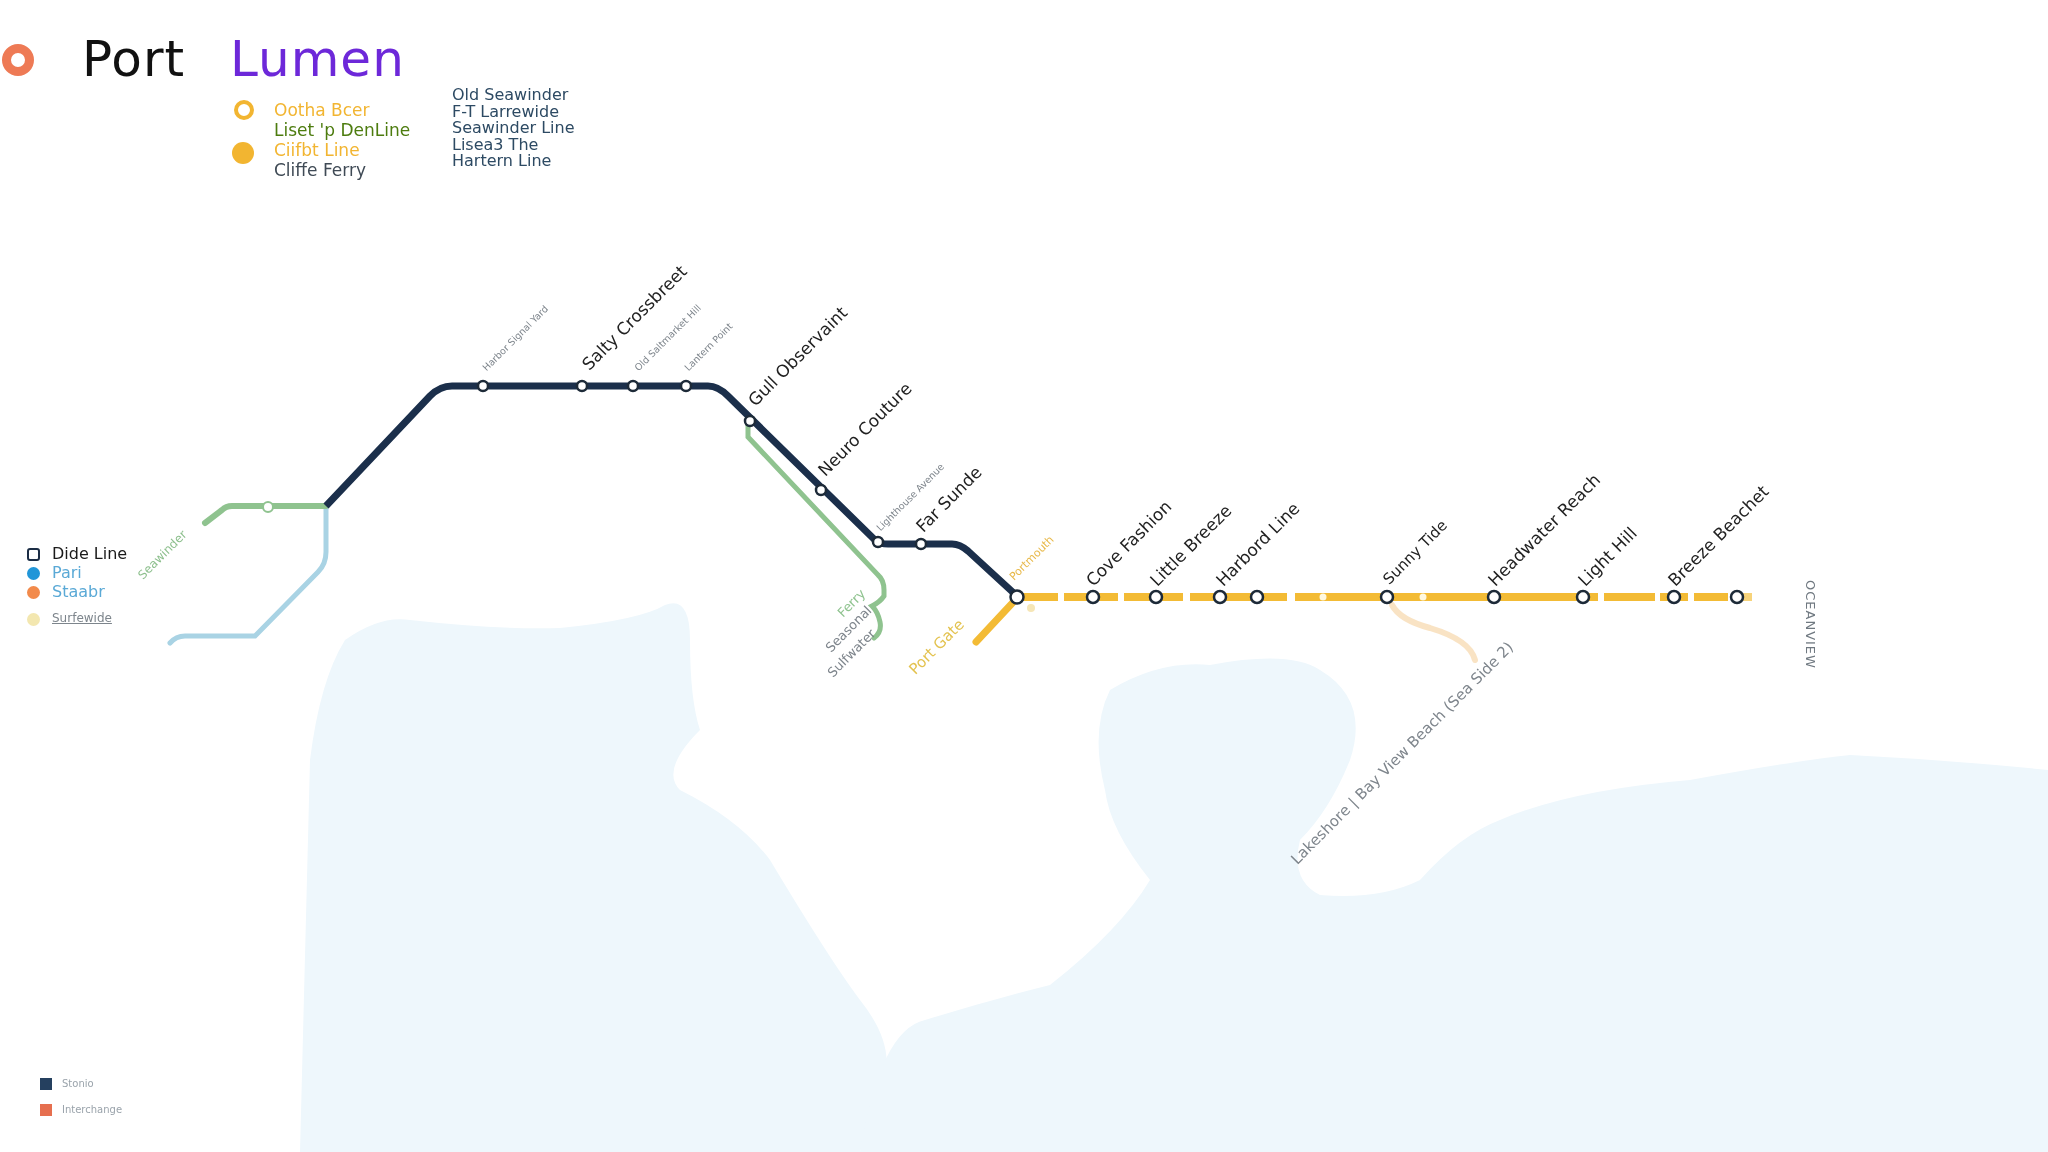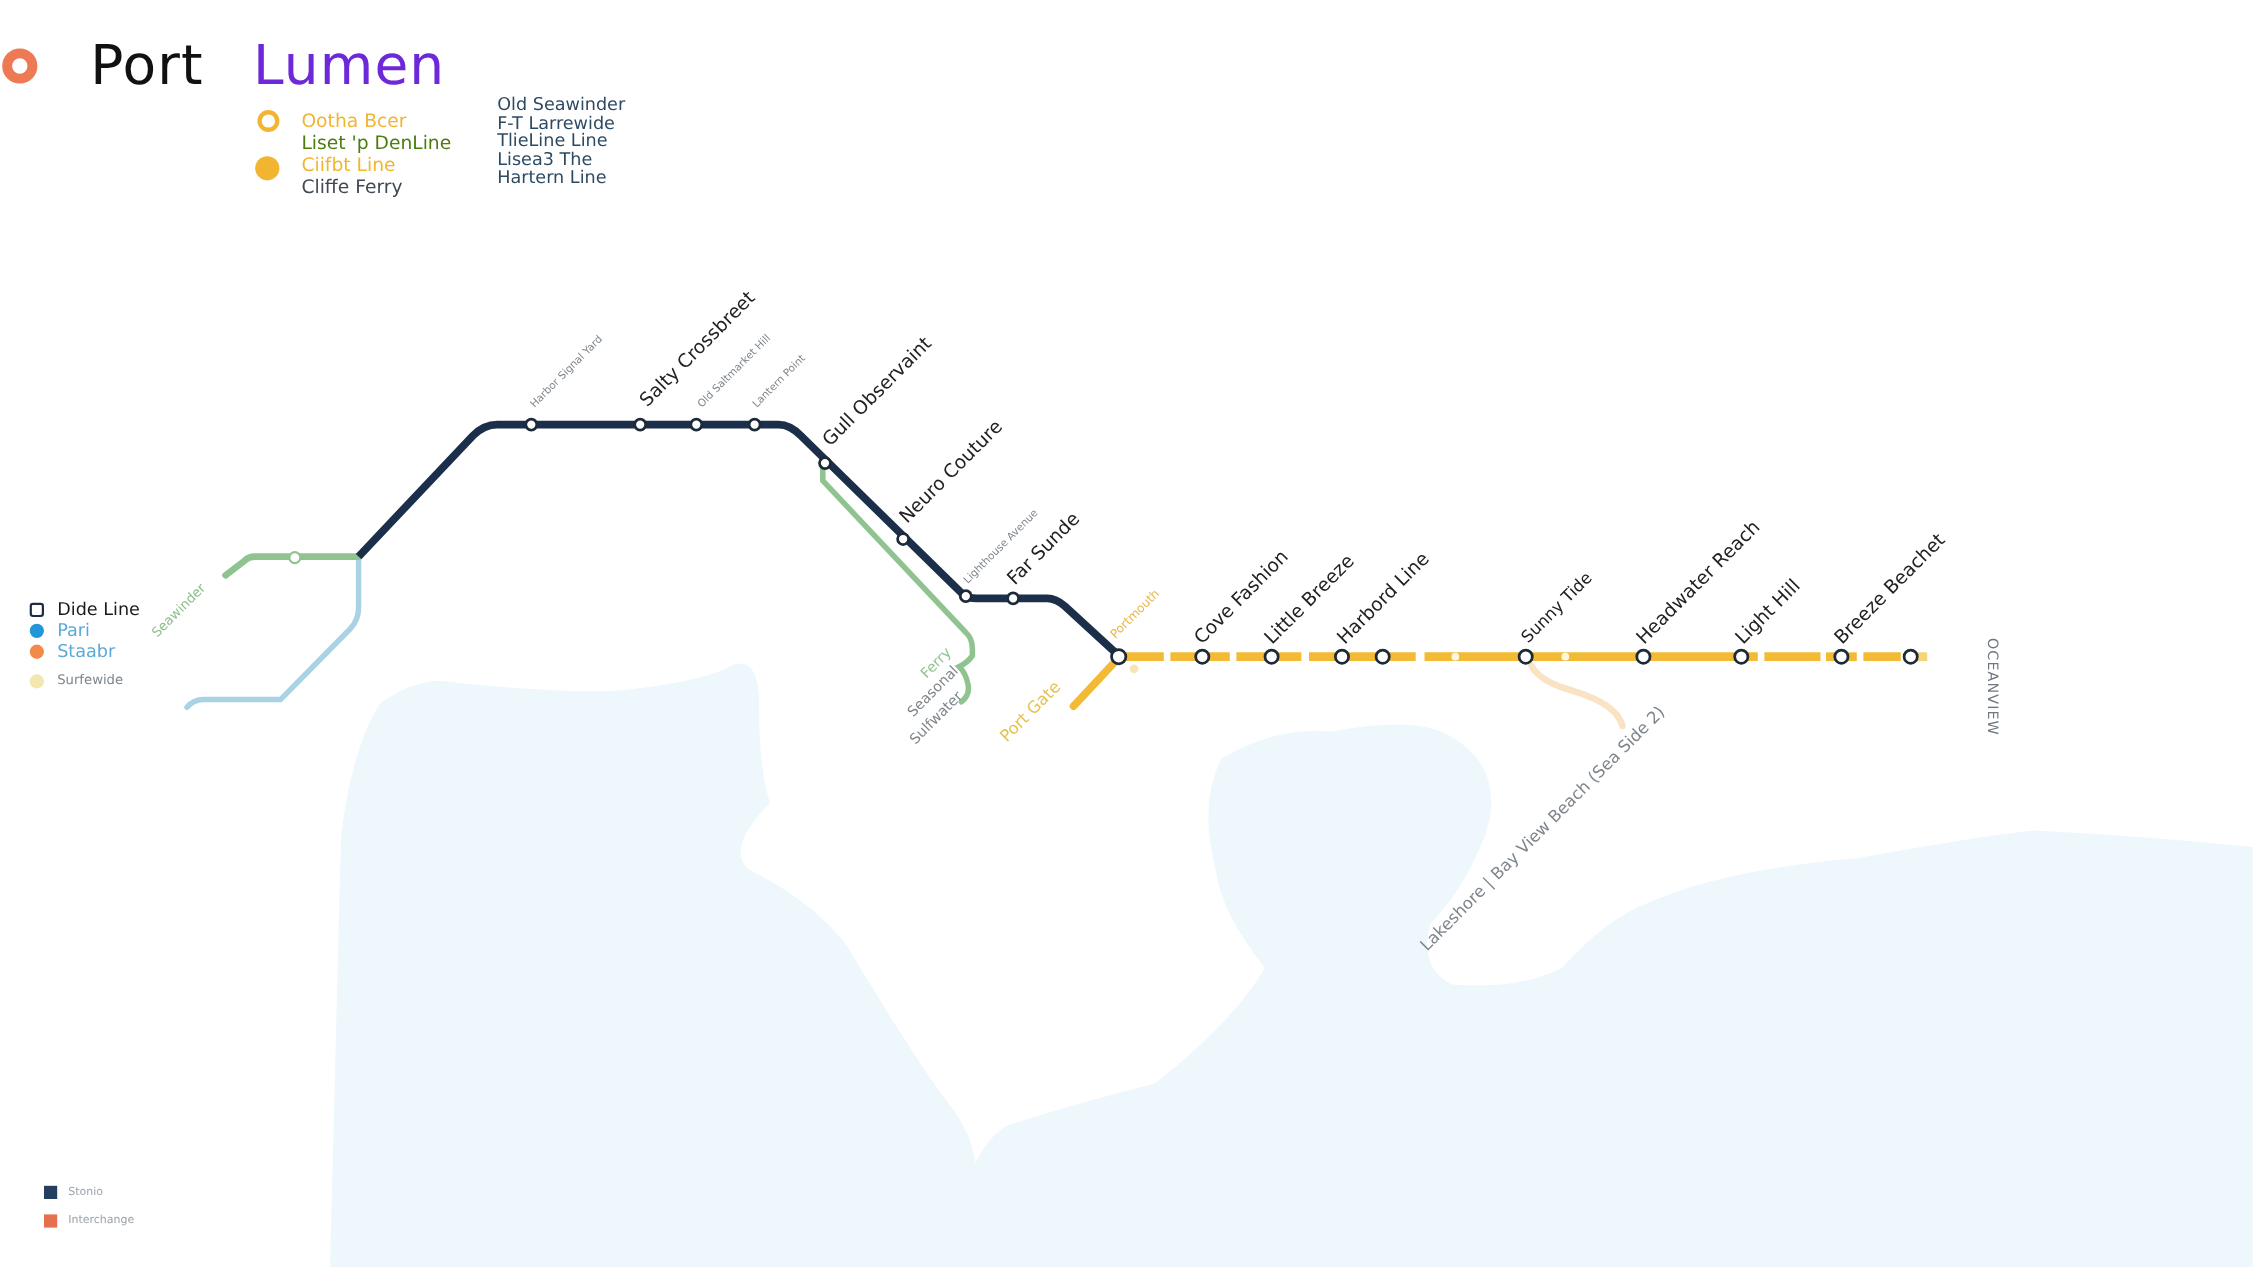--- a/index.html
+++ b/index.html
@@ -109,39 +109,39 @@
     <span>Ciifbt Line</span>
   </div>
   <div class="row" style="color:#3f4a55;">
     <span>Cliffe Ferry</span>
   </div>
 </div>
 
 <div class="legendB">
   <div>Old Seawinder</div>
   <div>F-T Larrewide</div>
-  <div>TlieLine Line</div>
+  <div>Seawinder Line</div>
   <div>Lisea3 The</div>
   <div>Hartern Line</div>
 </div>
 
 <div class="legendC">
   <div class="row" style="color:#1a1a1a;">
     <span class="sw" style="border:2.5px solid #1b2d45;border-radius:3px;width:9px;height:9px;background:#fff;"></span>
     <span>Dide Line</span>
   </div>
   <div class="row" style="color:#5aa9d6;">
     <span class="sw" style="background:#2196d8;"></span>
     <span>Pari</span>
   </div>
   <div class="row" style="color:#5aa9d6;">
     <span class="sw" style="background:#f28a4b;"></span>
     <span>Staabr</span>
   </div>
-  <div class="row" style="color:#7d858c;font-size:12px;margin-top:8px;">
+  <div class="row" style="color:#7d858c;font-size:12px;margin-top:8px;text-decoration:underline;">
     <span class="sw" style="background:#f3e7b0;"></span>
     <span>Surfewide</span>
   </div>
 </div>
 
 <div class="legendD">
   <div class="row">
     <span class="sq" style="background:#25405f;"></span>
     <span>Stonio</span>
   </div>

